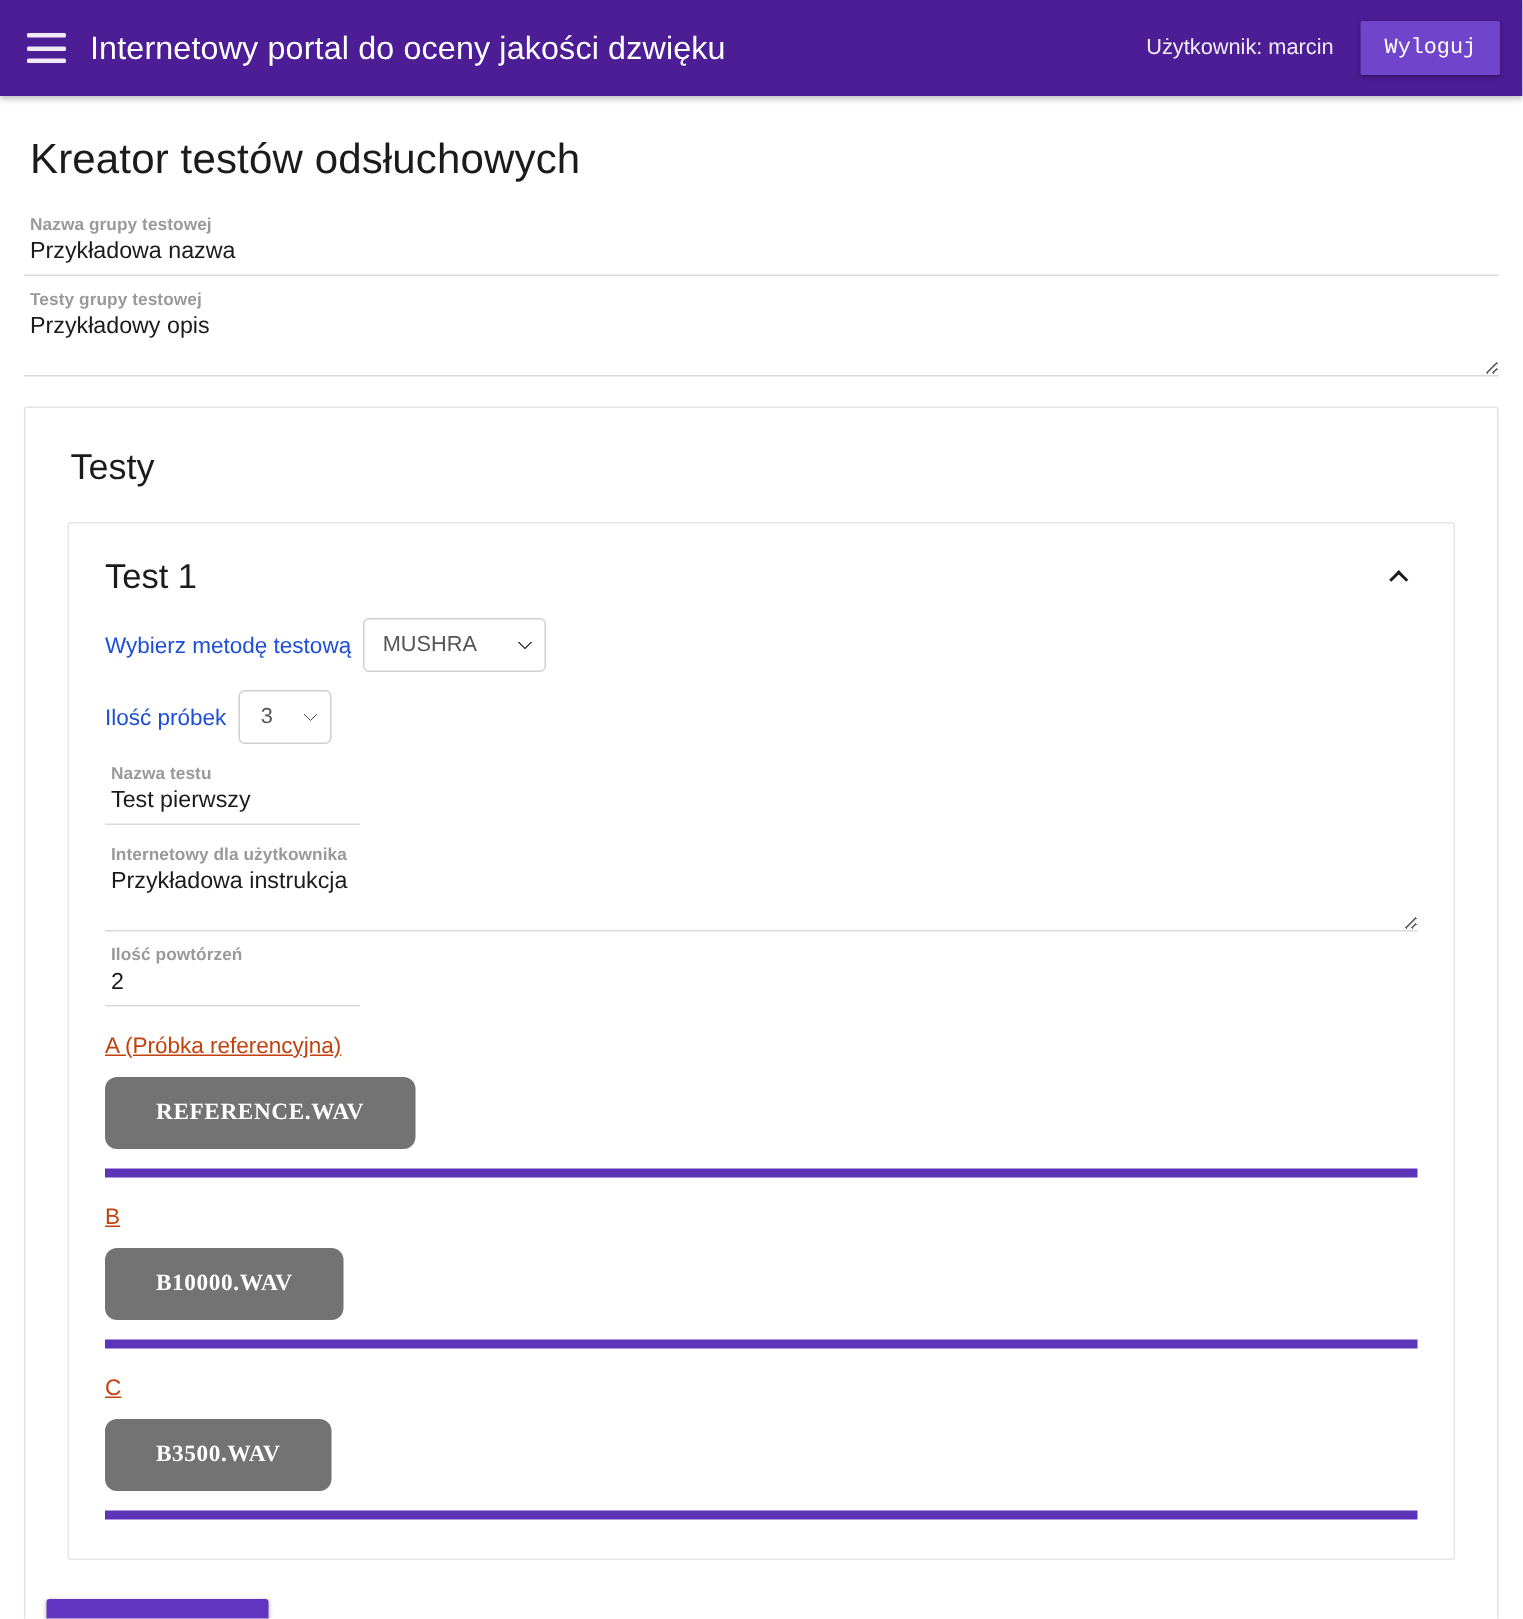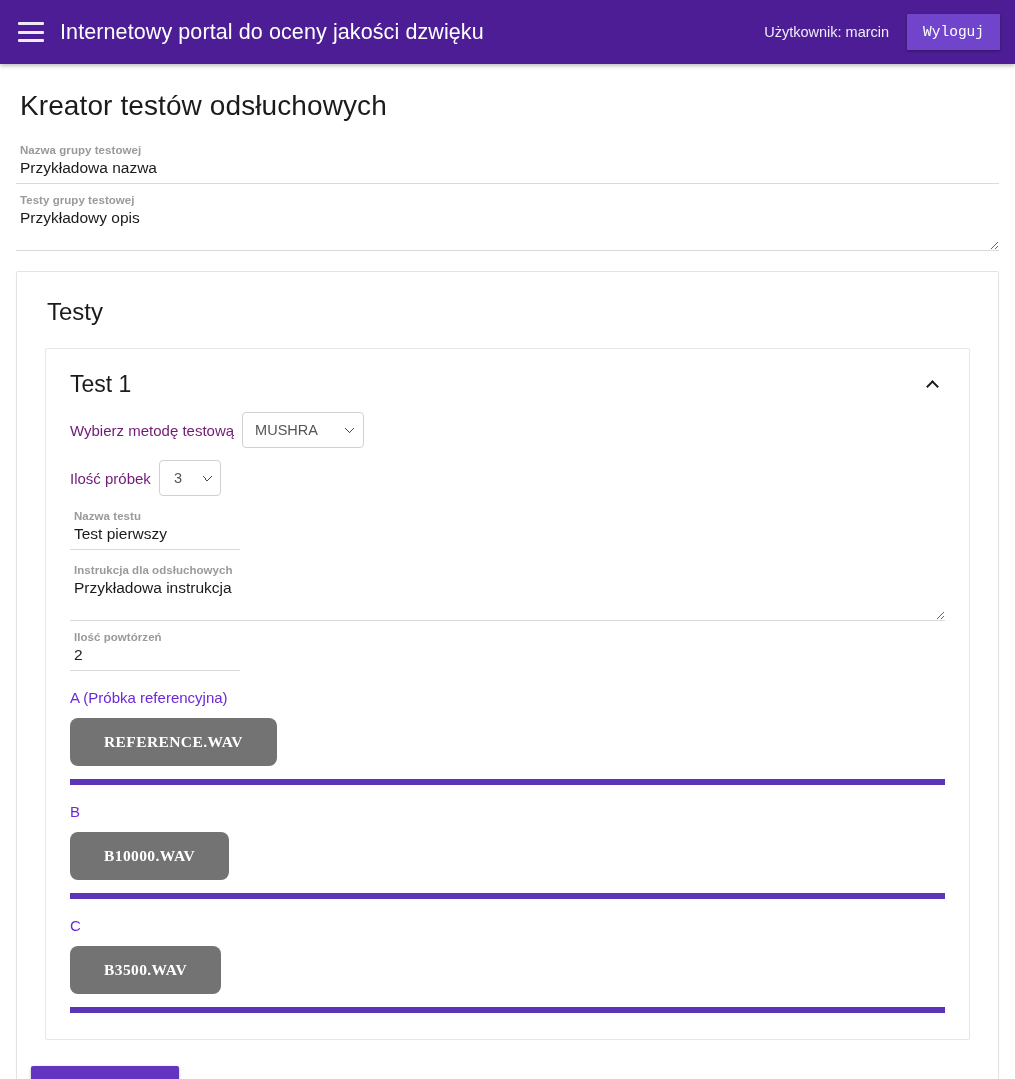--- a/index.html
+++ b/index.html
@@ -173,21 +173,21 @@
 
   
   .select-row {
     display: flex;
     align-items: center;
     margin-bottom: 12px;
   }
   .select-row:first-child { margin-top: 10px; }
   .select-label {
     font-size: 15px;
-    color: #701a75;
+    color: #1d4ed8;
     margin-right: 8px;
     white-space: nowrap;
   }
   .mselect {
     font-family: inherit;
     font-size: 14.5px;
     color: #555555;
     background: #ffffff;
     border: 1px solid #d0d0d0;
     border-radius: 4px;
@@ -205,22 +205,23 @@
   }
   .mselect.wide { width: 122px; }
   .mselect.narrow { width: 62px; padding-left: 14px; }
 
   
   .select-wrap { position: relative; display: inline-block; }
 
   
   .sample-label {
     font-size: 15px;
-    color: #6d28d9;
+    color: #c2410c;
     margin: 18px 0 12px 0;
+    text-decoration: underline;
   }
   .file-btn {
     background: #737373;
     color: #ffffff;
     border: none;
     font-family: Liberation Serif, serif;
     font-weight: bold;
     font-size: 15.5px;
     letter-spacing: .4px;
     padding: 15px 34px;
@@ -310,21 +311,21 @@
             </select>
           </span>
         </div>
 
         <div class="field" style="margin-top:14px;">
           <label class="field-label">Nazwa testu</label>
           <input class="field-underline field-short" type="text" value="Test pierwszy" style="">
         </div>
 
         <div class="field" style="margin-top:14px;">
-          <label class="field-label">Instrukcja dla odsłuchowych</label>
+          <label class="field-label">Internetowy dla użytkownika</label>
           <textarea class="field-textarea" rows="2" style="height: 42px;">Przykładowa instrukcja</textarea>
         </div>
 
         <div class="field" style="margin-top:1px;">
           <label class="field-label">Ilość powtórzeń</label>
           <input class="field-underline field-short" type="text" value="2" style="">
         </div>
 
         <div>
           <div class="sample-label">A (Próbka referencyjna)</div>

